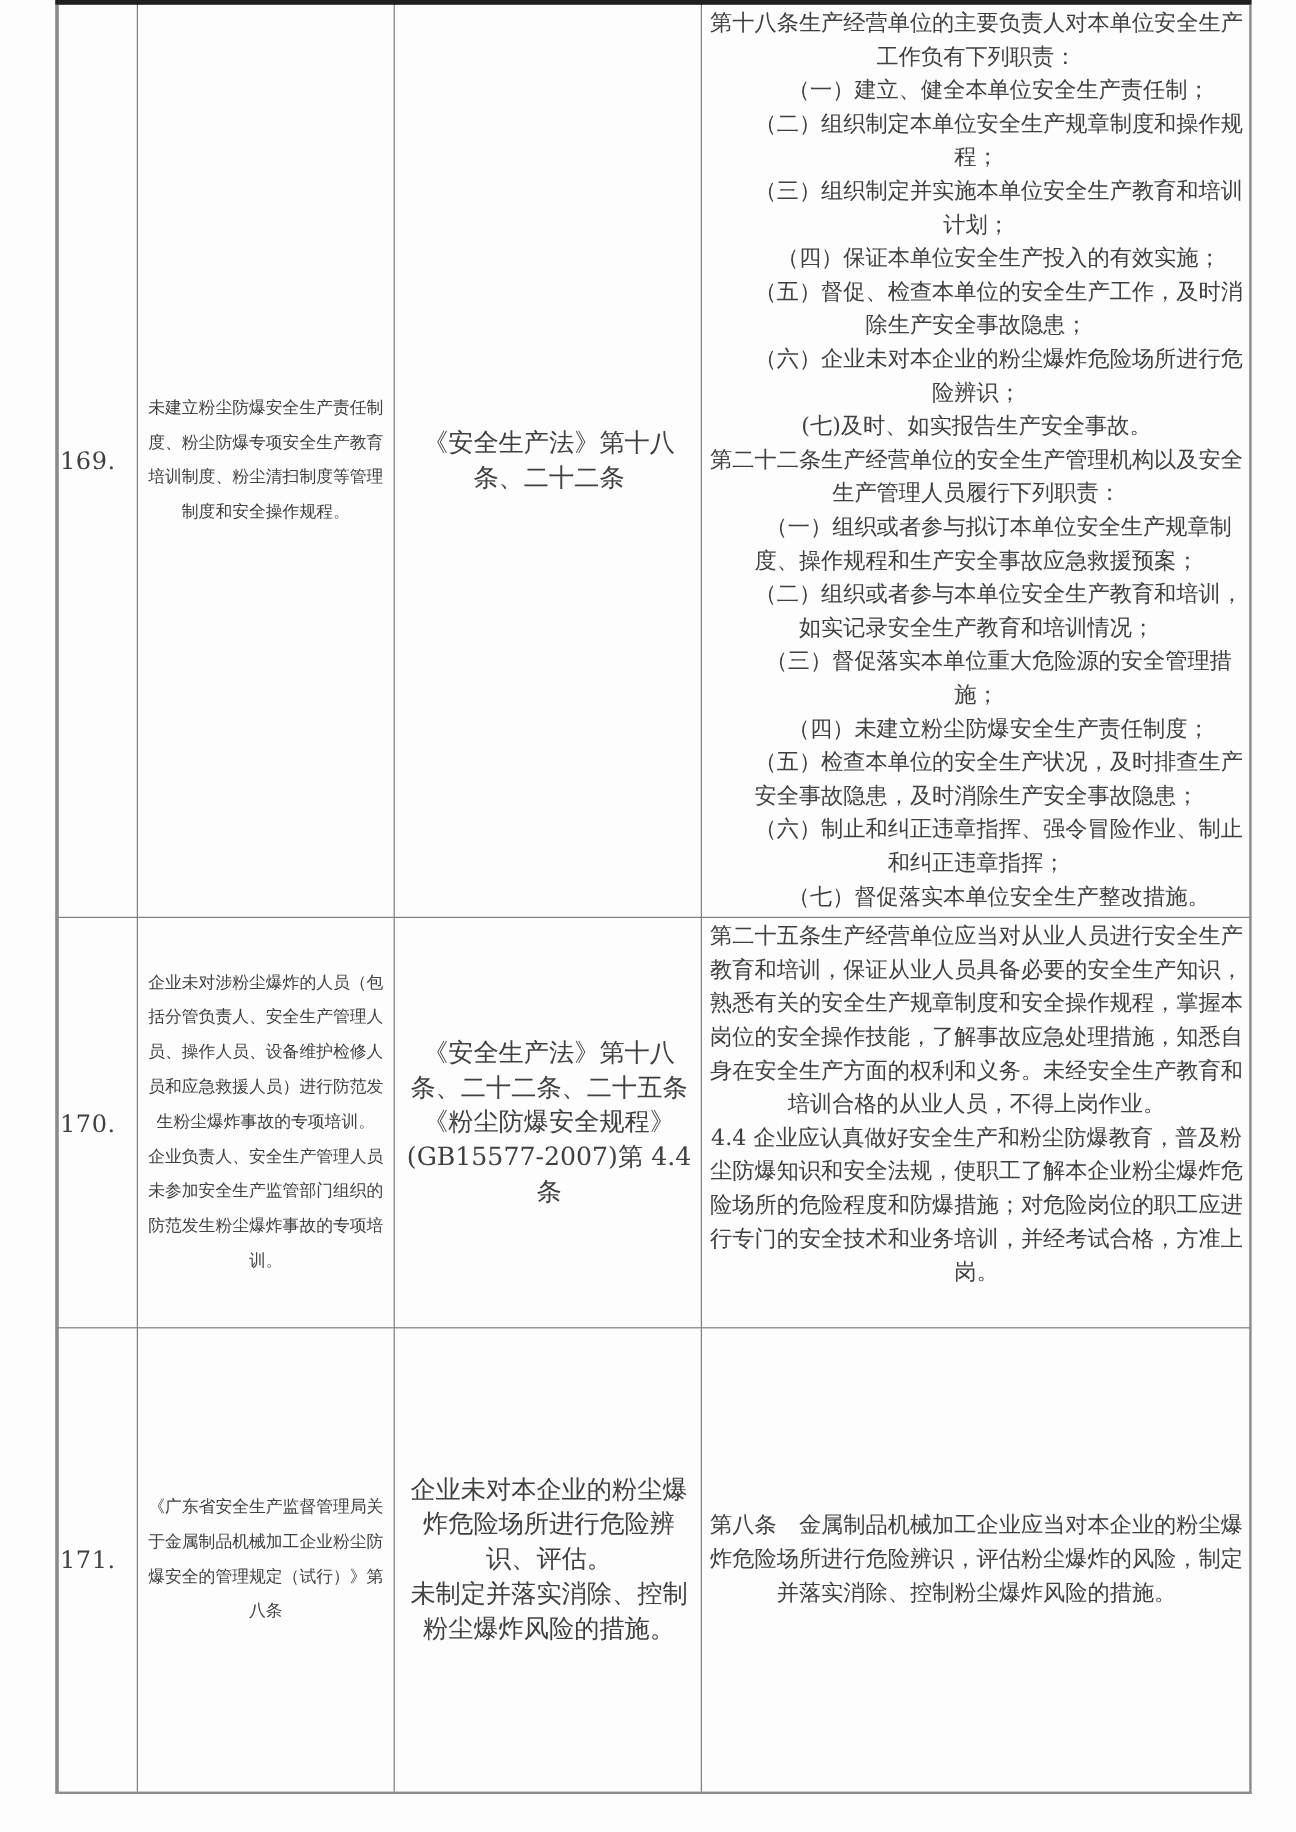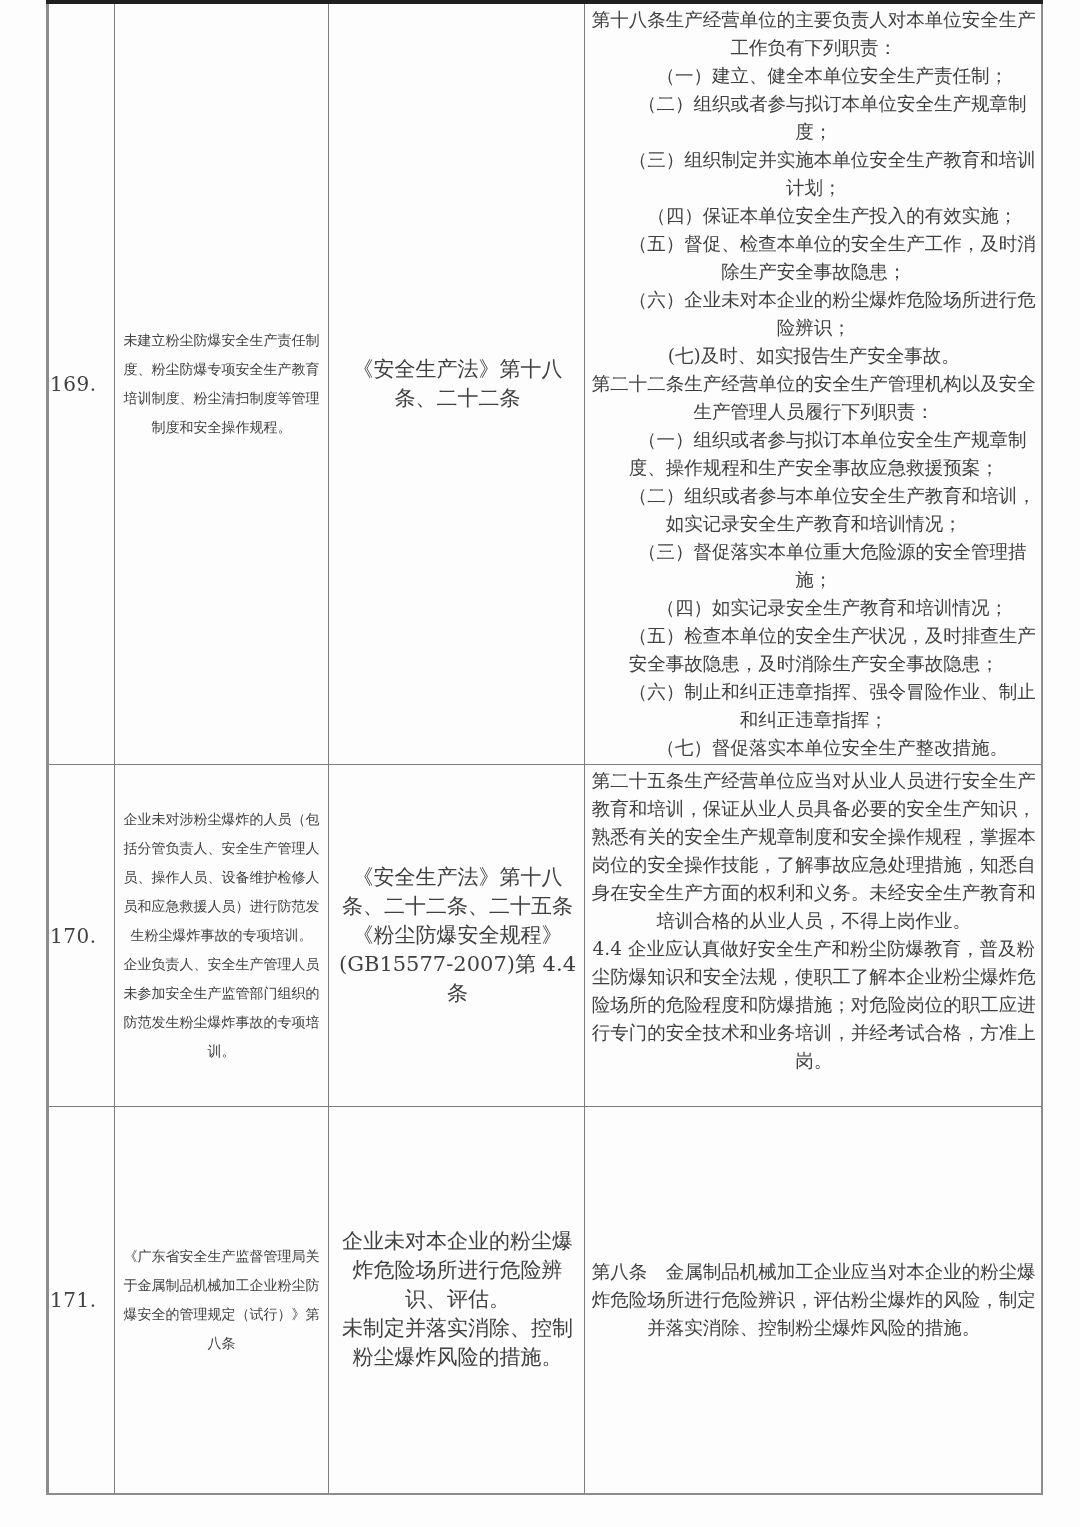--- a/index.html
+++ b/index.html
@@ -71,31 +71,31 @@
       <td class="num">169.</td>
       <td class="c2">
             <div class="para">未建立粉尘防爆安全生产责任制度、粉尘防爆专项安全生产教育培训制度、粉尘清扫制度等管理制度和安全操作规程。</div>
           </td>
       <td class="c3">
             <div class="para">《安全生产法》第十八条、二十二条</div>
           </td>
       <td class="c4 top">
             <div class="para">第十八条生产经营单位的主要负责人对本单位安全生产工作负有下列职责：</div>
             <div class="para">　　（一）建立、健全本单位安全生产责任制；</div>
-            <div class="para">　　（二）组织或者参与拟订本单位安全生产规章制度；</div>
+            <div class="para">　　（二）组织制定本单位安全生产规章制度和操作规程；</div>
             <div class="para">　　（三）组织制定并实施本单位安全生产教育和培训计划；</div>
             <div class="para">　　（四）保证本单位安全生产投入的有效实施；</div>
             <div class="para">　　（五）督促、检查本单位的安全生产工作，及时消除生产安全事故隐患；</div>
             <div class="para">　　（六）企业未对本企业的粉尘爆炸危险场所进行危险辨识；</div>
             <div class="para">(七)及时、如实报告生产安全事故。</div>
             <div class="para">第二十二条生产经营单位的安全生产管理机构以及安全生产管理人员履行下列职责：</div>
             <div class="para">　　（一）组织或者参与拟订本单位安全生产规章制度、操作规程和生产安全事故应急救援预案；</div>
             <div class="para">　　（二）组织或者参与本单位安全生产教育和培训，如实记录安全生产教育和培训情况；</div>
             <div class="para">　　（三）督促落实本单位重大危险源的安全管理措施；</div>
-            <div class="para">　　（四）如实记录安全生产教育和培训情况；</div>
+            <div class="para">　　（四）未建立粉尘防爆安全生产责任制度；</div>
             <div class="para">　　（五）检查本单位的安全生产状况，及时排查生产安全事故隐患，及时消除生产安全事故隐患；</div>
             <div class="para">　　（六）制止和纠正违章指挥、强令冒险作业、制止和纠正违章指挥；</div>
             <div class="para">　　（七）督促落实本单位安全生产整改措施。</div>
           </td>
     </tr>
     <tr style="height:342px">
       <td class="num">170.</td>
       <td class="c2">
             <div class="para">企业未对涉粉尘爆炸的人员（包括分管负责人、安全生产管理人员、操作人员、设备维护检修人员和应急救援人员）进行防范发生粉尘爆炸事故的专项培训。</div>
             <div class="para">企业负责人、安全生产管理人员未参加安全生产监管部门组织的防范发生粉尘爆炸事故的专项培训。</div>

